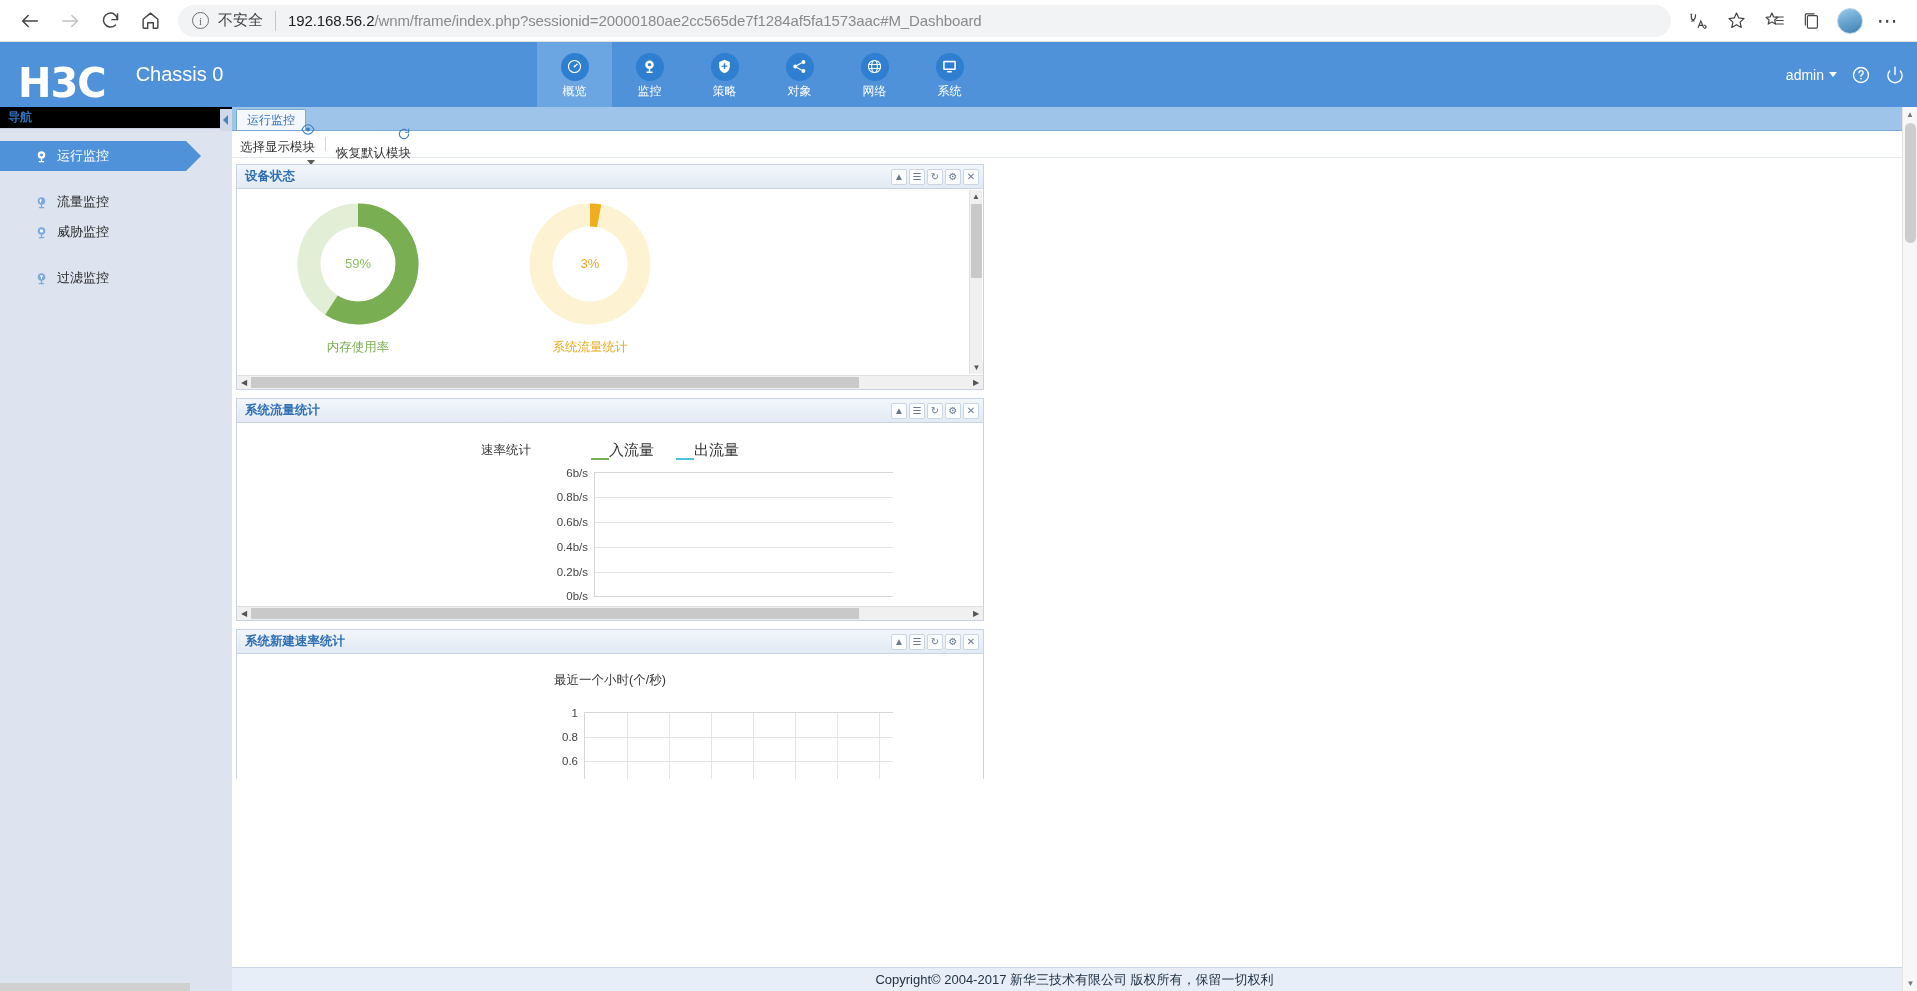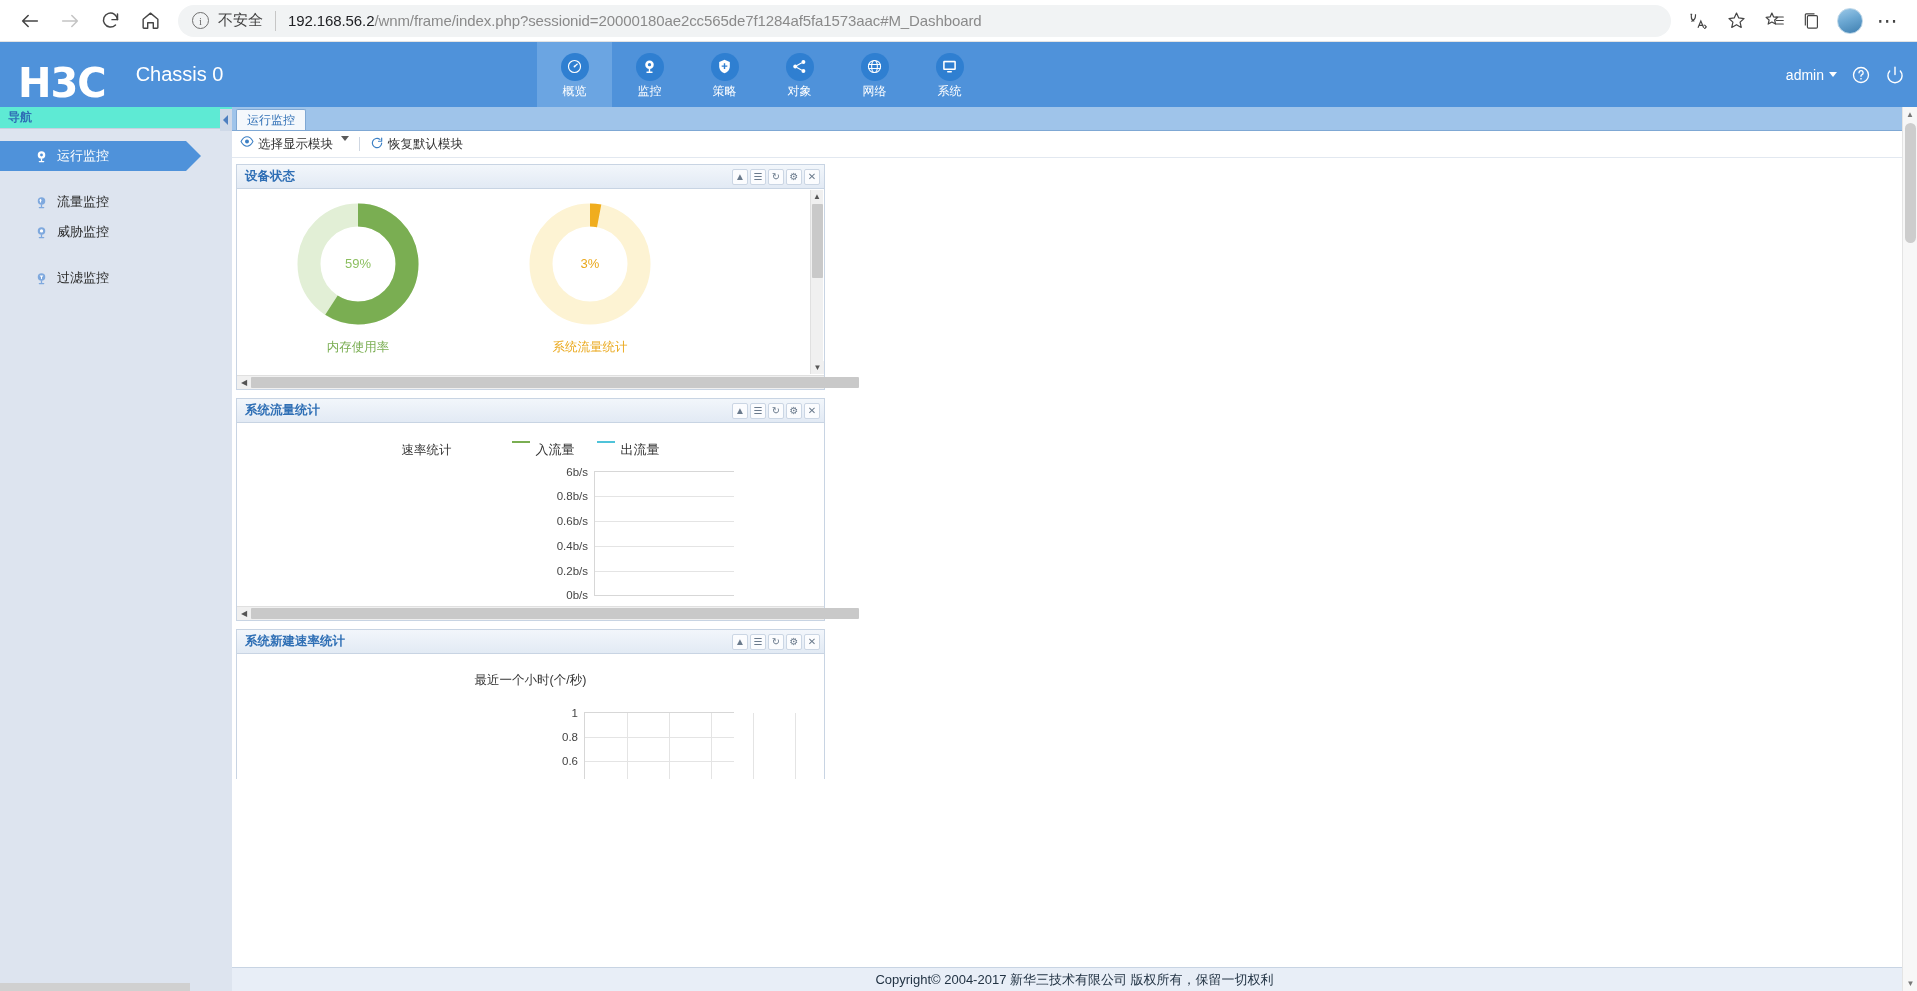--- a/index.html
+++ b/index.html
@@ -69,21 +69,21 @@
   .caret-d{ width:0;height:0;border-left:4px solid transparent;border-right:4px solid transparent;
     border-top:5px solid #fff;}
   .hdr-ico{ width:20px;height:20px;color:#fff; }
 
   
   .page{ display:flex; height:calc(991px - 42px - 65px); }
 
   
   .sidebar{ width:232px; background:#dde4ef; flex:none; position:relative; }
   .side-head{
-    height:22px; background:#5eead4; color:#2f6fb5; font-size:12px;
+    height:22px; background:#000000; color:#2f6fb5; font-size:12px;
     display:flex; align-items:center; padding-left:8px; font-weight:bold;
     border-bottom:1px solid #c6d0e0;
   }
   .side-collapse{
     position:absolute; right:0; top:2px; width:12px; height:22px;
     display:flex;align-items:center;justify-content:center;
     color:#4d7fc0; font-size:10px; background:#cfd9e8;
   }
   .side-items{ padding-top:12px; }
   .side-item{
@@ -109,30 +109,30 @@
   }
   .tab{
     height:21px; background:#f4f8fc; border:1px solid #7fa8d4; border-bottom:none;
     color:#2f6fb5; font-size:12px; padding:0 10px; display:flex; align-items:center;
     margin-left:2px; border-radius:2px 2px 0 0;
   }
   .toolbar{
     height:27px; display:flex; align-items:center; gap:10px; padding-left:8px;
     background:#fff; border-bottom:1px solid #e2e8f0;
   }
-  .tb-btn{ display:flex; align-items:flex-start; gap:4px; font-size:12.5px; color:#333; }
+  .tb-btn{ display:flex; align-items:flex-end; gap:4px; font-size:12.5px; color:#333;flex-direction:column; }
   .tb-sep{ width:1px;height:14px;background:#cfd7e2; }
   .caret-sm{ width:0;height:0;border-left:4px solid transparent;border-right:4px solid transparent;
     border-top:5px solid #5a5a5a; margin-left:4px;}
 
   .scroll-area{ position:absolute; top:51px; left:0; right:0; bottom:24px; overflow:hidden; }
   .widgets{ padding:6px 0 0 2px; }
 
   
-  .panel{ width:589px; margin:0 0 8px 2px; border:1px solid #c8d4e3; background:#fff; }
+  .panel{ width:748px; margin:0 0 8px 2px; border:1px solid #c8d4e3; background:#fff; }
   .panel-head{
     height:24px; background:linear-gradient(#f2f6fb,#e2eaf4);
     border-bottom:1px solid #c8d4e3; display:flex; align-items:center;
     padding:0 4px 0 8px;
   }
   .panel-title{ color:#2f6fb5; font-size:12.5px; font-weight:bold; }
   .panel-tools{ margin-left:auto; display:flex; gap:2px; align-items:center; }
   .ptool{
     width:16px;height:16px;border:1px solid #cbd6e4;background:#fbfcfe;border-radius:2px;
     display:flex;align-items:center;justify-content:center;color:#6a7a8c;font-size:10px;
@@ -162,21 +162,21 @@
     height:14px; background:#f0f0f0; display:flex; align-items:center;
     border-top:1px solid #e0e0e0;
   }
   .hscroll .left,.hscroll .right{ width:14px; text-align:center; color:#555; font-size:8px; }
   .hscroll .track{ flex:1; height:11px; position:relative; }
   .hscroll .thumb{ position:absolute; left:0; top:0; height:11px; width:608px;
     background:#c9c9c9; border-radius:1px;}
   .chart-title{ text-align:center; font-size:12.5px; color:#333; padding-top:18px; }
   .flow-head{ display:flex; align-items:center; justify-content:center; gap:60px; padding-top:18px;}
   .legend{ display:flex; gap:22px; align-items:center; }
-  .leg{ display:flex; align-items:flex-start; gap:6px; font-size:13px; color:#333; }
+  .leg{ display:flex; align-items:flex-end; font-size:15px; color:#333; }
   .leg .dash{ width:18px; height:2px; display:block; }
   .plot{ position:relative; margin:12px 0 0 0; }
   .yaxis-lab{ position:absolute; right:100%; transform:translateY(-50%);
     font-size:11.5px; color:#444; white-space:nowrap; padding-right:6px; }
   .grid{ border:1px solid #d7d7d7; border-right:none; background:#fff; position:relative; }
   .grid .hline{ position:absolute; left:0; right:0; height:1px; background:#e4e4e4; }
   .grid .vline{ position:absolute; top:0; bottom:0; width:1px; background:#e4e4e4; }
 
   .footer{
     position:absolute; left:0; right:0; bottom:0; height:24px;

